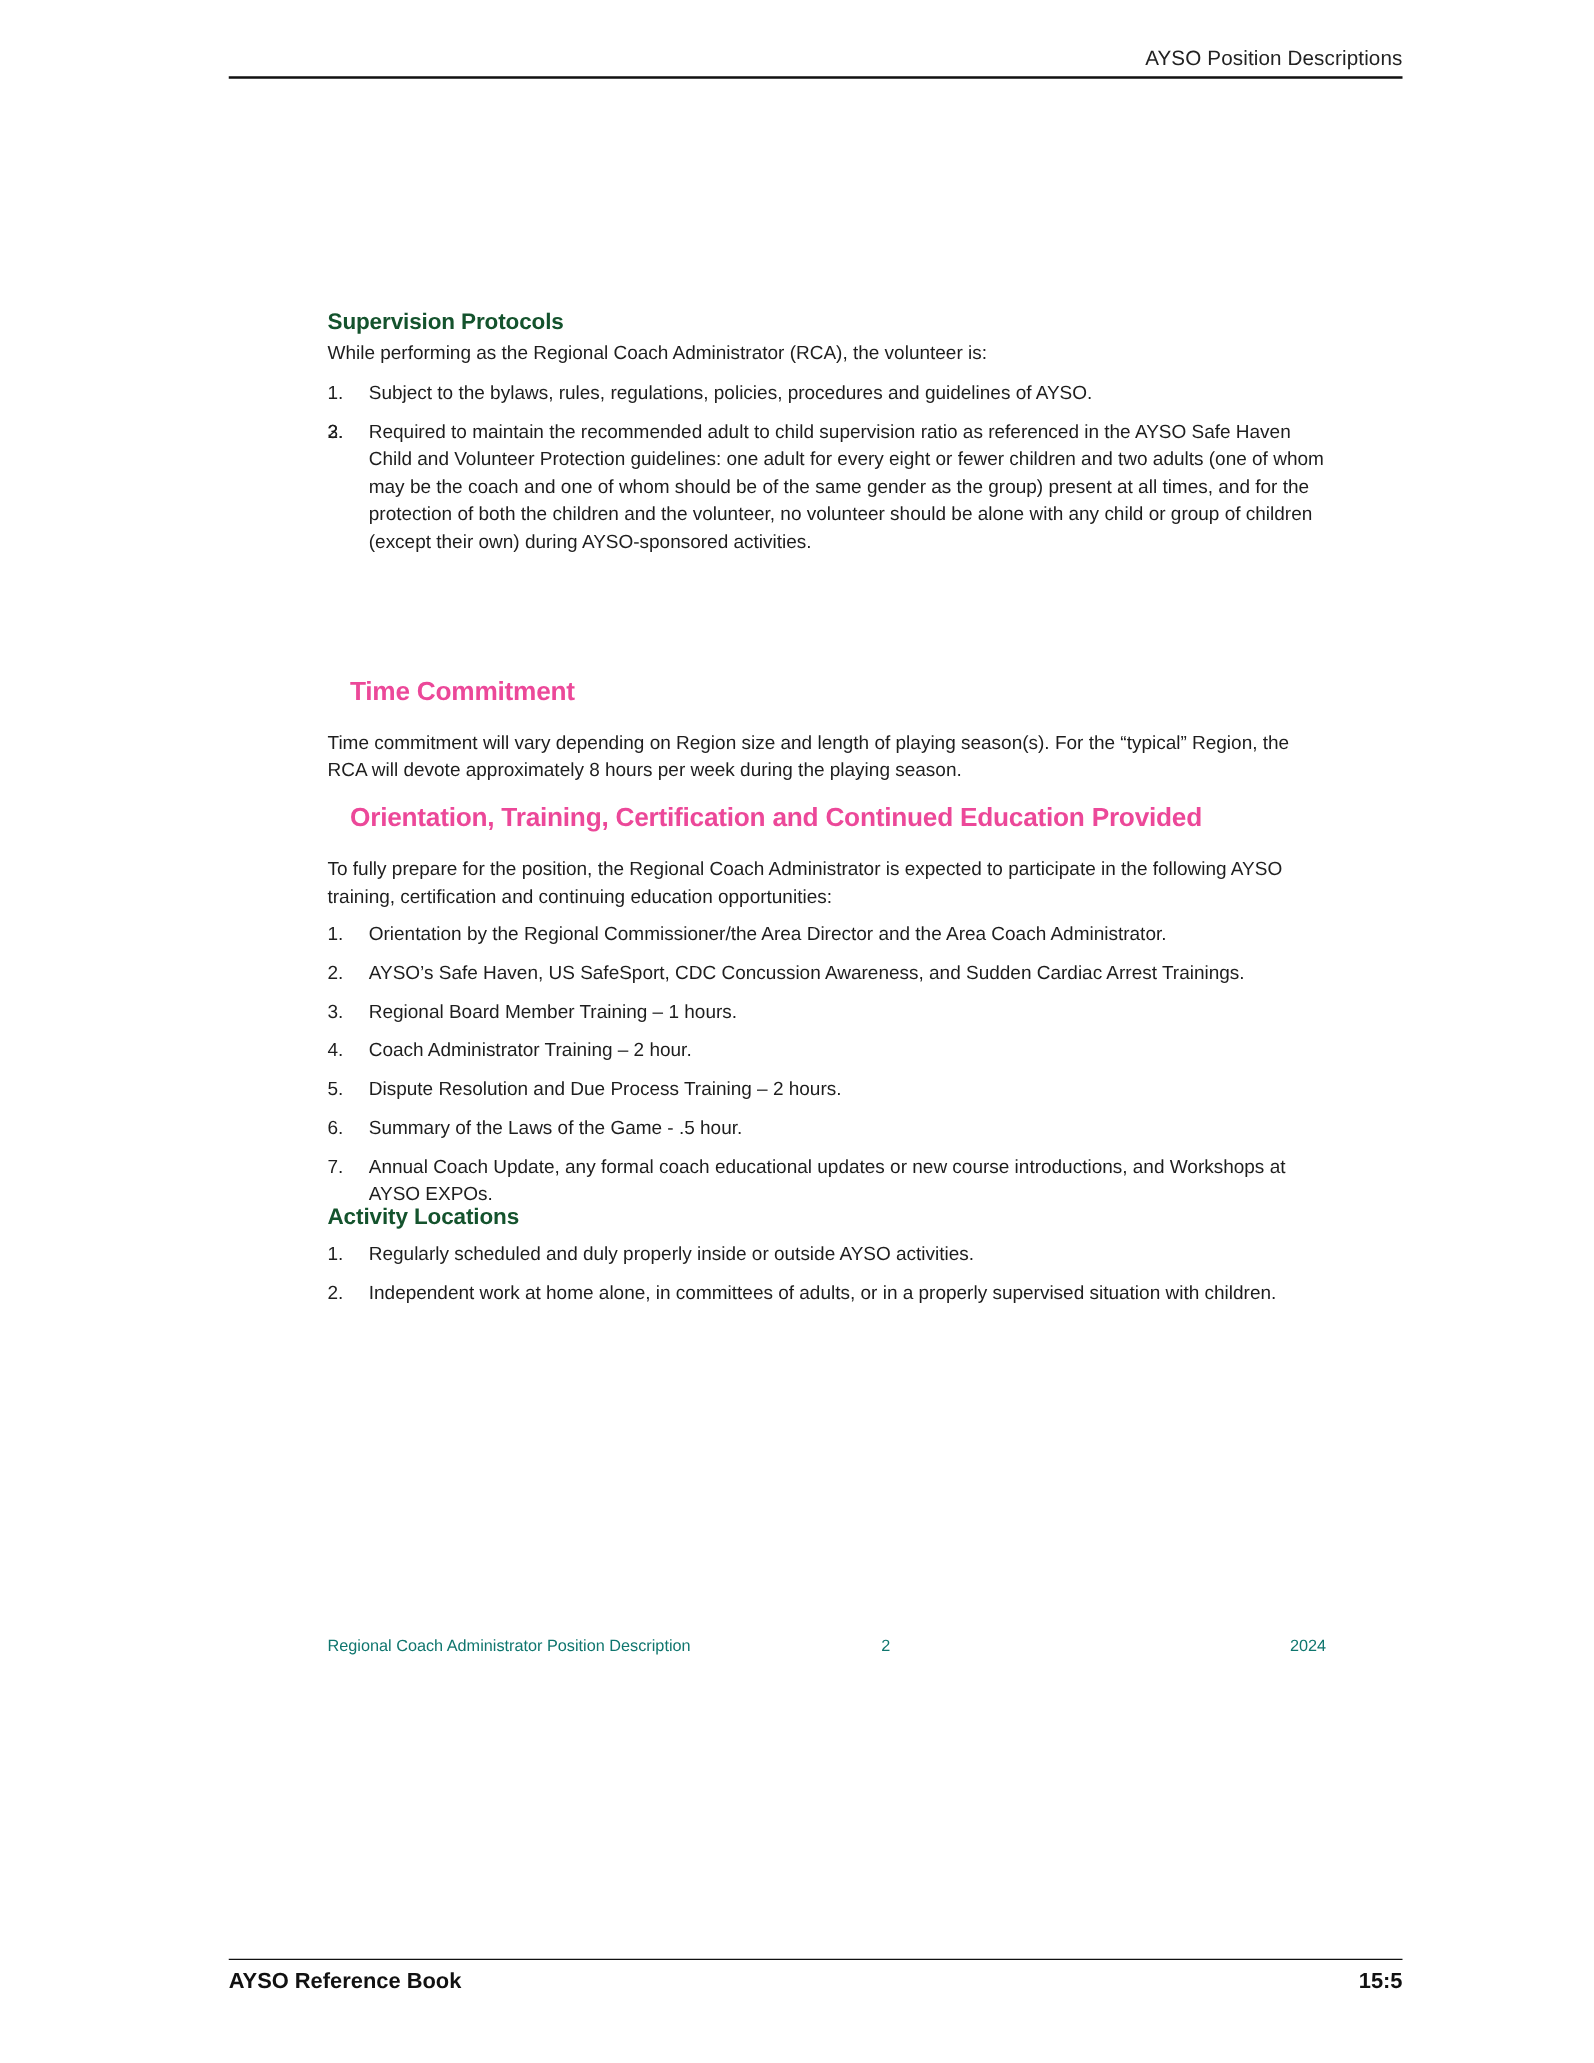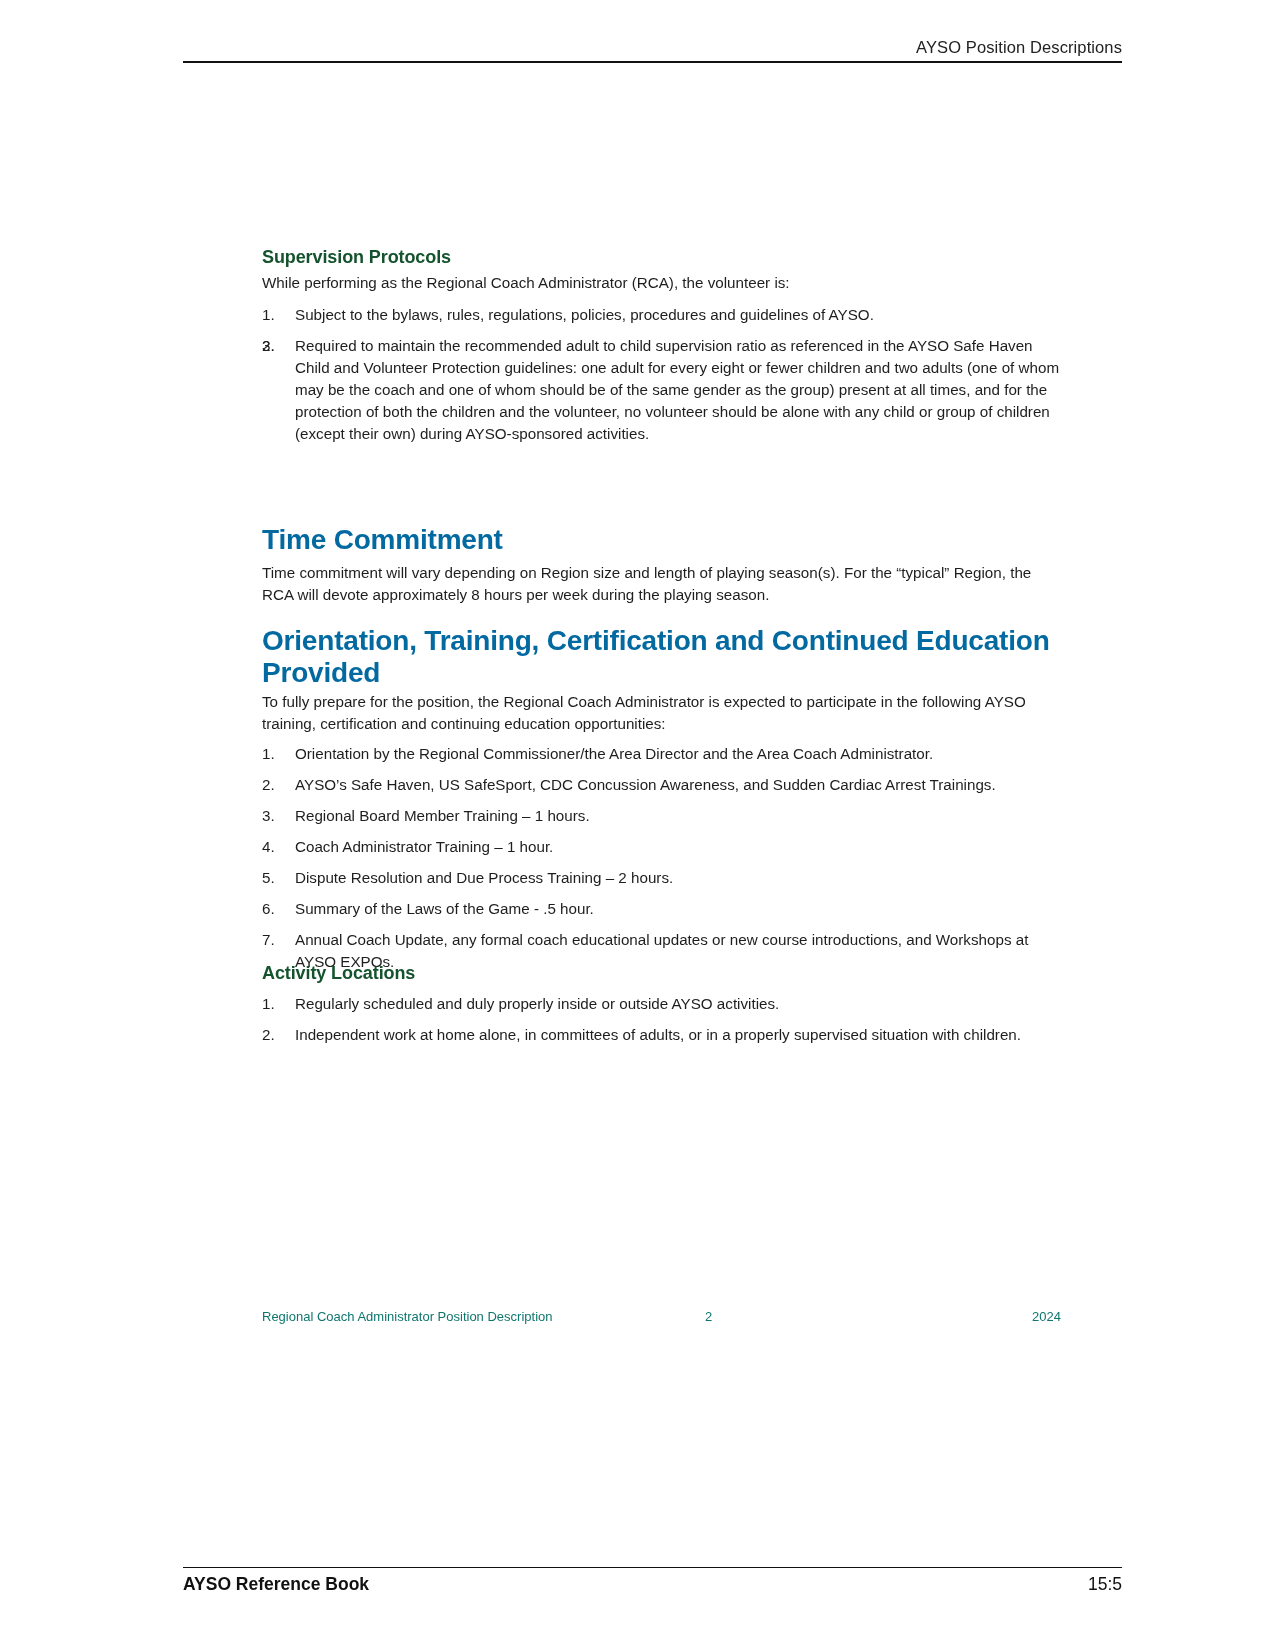--- a/index.html
+++ b/index.html
@@ -7,36 +7,36 @@
          font-family: "Liberation Sans", "DejaVu Sans", sans-serif; color: #1a1a1a; }
   .abs { position: absolute; }
 
   
   #page-header-text { top: 38px; right: 153px; font-size: 16.5px; color: #222; letter-spacing: 0.1px; }
   #page-header-rule { top: 61px; left: 183px; width: 939px; height: 0; border-top: 2px solid #111; }
 
   
   .col { left: 262px; width: 800px; }
   h2.h-small { margin: 0; font-size: 18px; font-weight: bold; color: #14532d; letter-spacing: -0.1px; }
-  h2.h-large { margin: 0; font-size: 28px; font-weight: bold; color: #0369a1; letter-spacing: -0.2px; }
+  h2.h-large { margin: 18px; font-size: 21px; font-weight: bold; color: #ec4899; letter-spacing: -0.2px; }
   p.body { margin: 0; font-size: 15.2px; line-height: 22px; color: #1e1e1e; }
   ol.list { margin: 0; padding: 0; list-style: none; }
   ol.list li { position: relative; padding-left: 33px; font-size: 15.2px; line-height: 22px; color: #1e1e1e; }
   ol.list li .num { position: absolute; left: 0; top: 0; }
 
   
   .inner-footer { top: 1309px; font-size: 13px; color: #0f766e; }
   #footer-left { left: 262px; }
   #footer-center { left: 705px; }
   #footer-right { left: 1032px; }
 
   
   #book-footer-rule { top: 1567px; left: 183px; width: 939px; height: 0; border-top: 1.5px solid #111; }
   #book-footer-left { top: 1574px; left: 183px; font-size: 17.5px; font-weight: bold; color: #111; }
-  #book-footer-right { top: 1574px; right: 153px; font-size: 17.5px; font-weight: normal; color: #111; }
+  #book-footer-right { top: 1574px; right: 153px; font-size: 17.5px; font-weight: bold; color: #111; }
 </style>
 </head>
 <body>
 
 <div id="page-header-text" class="abs">AYSO Position Descriptions</div>
 <div id="page-header-rule" class="abs"></div>
 
 <section class="abs col" style="top:247px;">
   <h2 class="h-small">Supervision Protocols</h2>
   <p class="body" style="margin-top:4px;">While performing as the Regional Coach Administrator (RCA), the volunteer is:</p>
@@ -71,21 +71,21 @@
     <li style="margin-top:9px;">
       <span class="num">2.</span>
       <span>AYSO’s Safe Haven, US SafeSport, CDC Concussion Awareness, and Sudden Cardiac Arrest Trainings.</span>
     </li>
     <li style="margin-top:9px;">
       <span class="num">3.</span>
       <span>Regional Board Member Training – 1 hours.</span>
     </li>
     <li style="margin-top:9px;">
       <span class="num">4.</span>
-      <span>Coach Administrator Training – 1 hour.</span>
+      <span>Coach Administrator Training – 2 hour.</span>
     </li>
     <li style="margin-top:9px;">
       <span class="num">5.</span>
       <span>Dispute Resolution and Due Process Training – 2 hours.</span>
     </li>
     <li style="margin-top:9px;">
       <span class="num">6.</span>
       <span>Summary of the Laws of the Game - .5 hour.</span>
     </li>
     <li style="margin-top:9px;">

